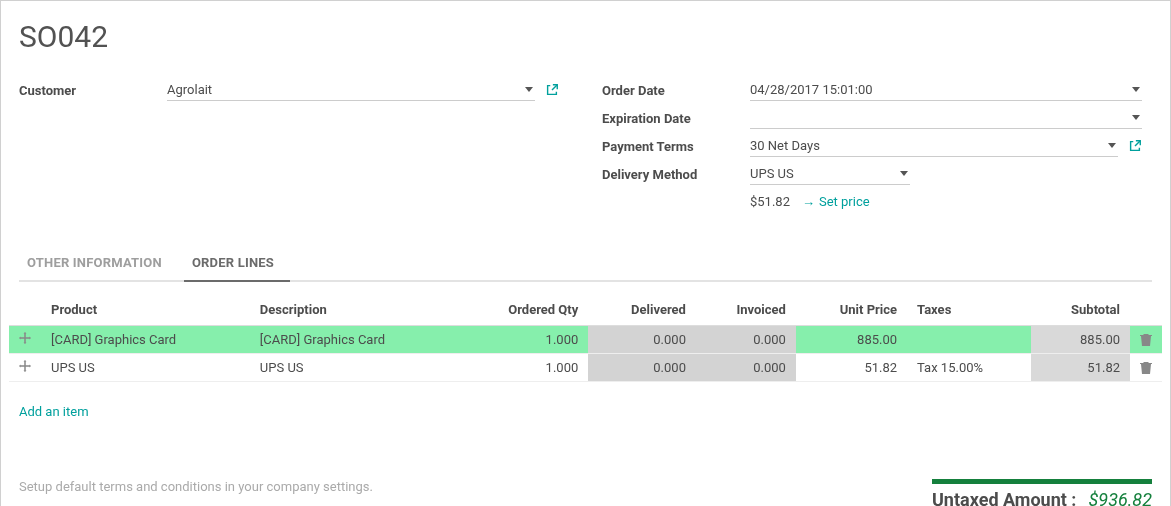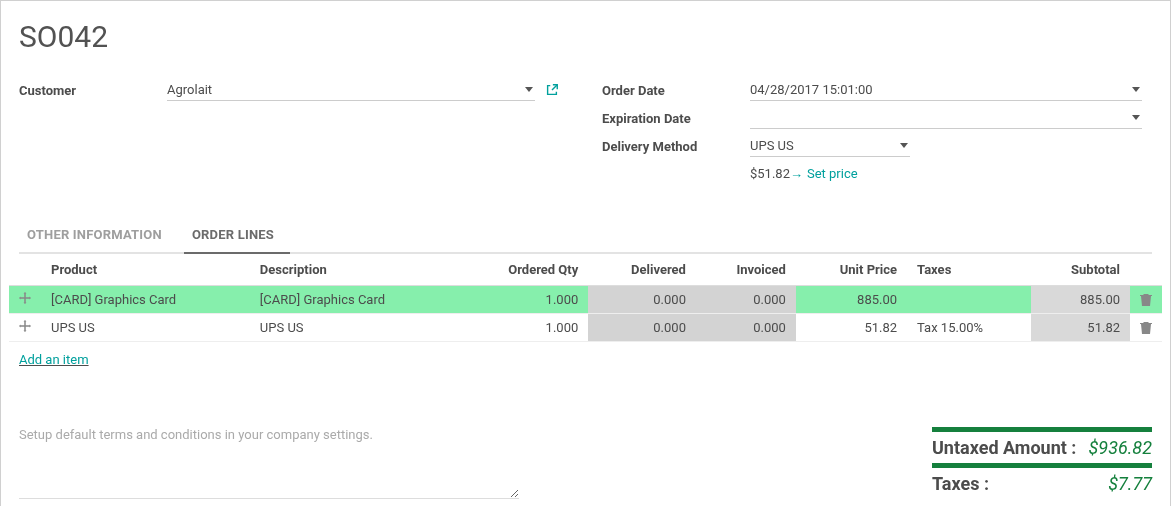--- a/index.html
+++ b/index.html
@@ -74,20 +74,21 @@
   }
   .ext-link svg { display: block; }
   .set-price-row {
     display: flex;
     align-items: center;
     padding-left: 148px;
     margin-top: 6px;
   }
   .set-price-row .amount {
     color: #4c4c4c;
+    margin-right: 12px;
   }
   .set-price-link {
     color: #00a09d;
     cursor: pointer;
     font-size: 13px;
     display: inline-flex;
     align-items: center;
     gap: 4px;
   }
   .arrow-right {
@@ -115,21 +116,21 @@
   .tab.active::after {
     content: '';
     position: absolute;
     left: 0; right: 0;
     bottom: -2px;
     height: 2px;
     background: #6b6b6b;
   }
   .line-table {
     width: calc(100% - 16px);
-    margin: 0 8px;
+    margin: 12px 8px;
     border-collapse: collapse;
   }
   .line-table thead th {
     font-weight: 700;
     color: #4c4c4c;
     text-align: left;
     padding: 8px 10px;
     border-bottom: 1px solid #ddd;
     font-size: 13px;
   }
@@ -152,21 +153,20 @@
     cursor: move;
   }
   .trash {
     width: 22px;
     text-align: center;
     color: #888;
     cursor: pointer;
   }
   .add-line {
     padding: 10px 18px 60px 18px;
-    text-decoration: underline;
   }
   .add-line a {
     color: #00a09d;
     cursor: pointer;
     text-decoration: none;
   }
   .footer-area {
     display: flex;
     padding: 0 18px 10px 18px;
     gap: 20px;
@@ -231,20 +231,34 @@
             <span class="value">04/28/2017 15:01:00</span>
             <span class="caret-down"></span>
           </div>
         </div>
         <div class="form-row">
           <div class="form-label">Expiration Date</div>
           <div class="form-field">
             <span class="value"></span>
             <span class="caret-down"></span>
           </div>
+        </div>
+        <div class="form-row">
+          <div class="form-label">Payment Terms</div>
+          <div class="form-field">
+            <span class="value">30 Net Days</span>
+            <span class="caret-down"></span>
+          </div>
+          <span class="ext-link">
+            <svg viewBox="0 0 16 16" width="14" height="14" fill="none" stroke="#00a09d" stroke-width="1.6">
+                <path d="M6 3H3v10h10v-3"></path>
+                <path d="M9 2h5v5"></path>
+                <path d="M14 2L8 8"></path>
+              </svg>
+          </span>
         </div>
         <div class="form-row">
           <div class="form-label">Delivery Method</div>
           <div class="form-field" style="max-width:160px">
             <span class="value">UPS US</span>
             <span class="caret-down"></span>
           </div>
         </div>
         <div class="set-price-row">
           <span class="amount">$51.82</span>

